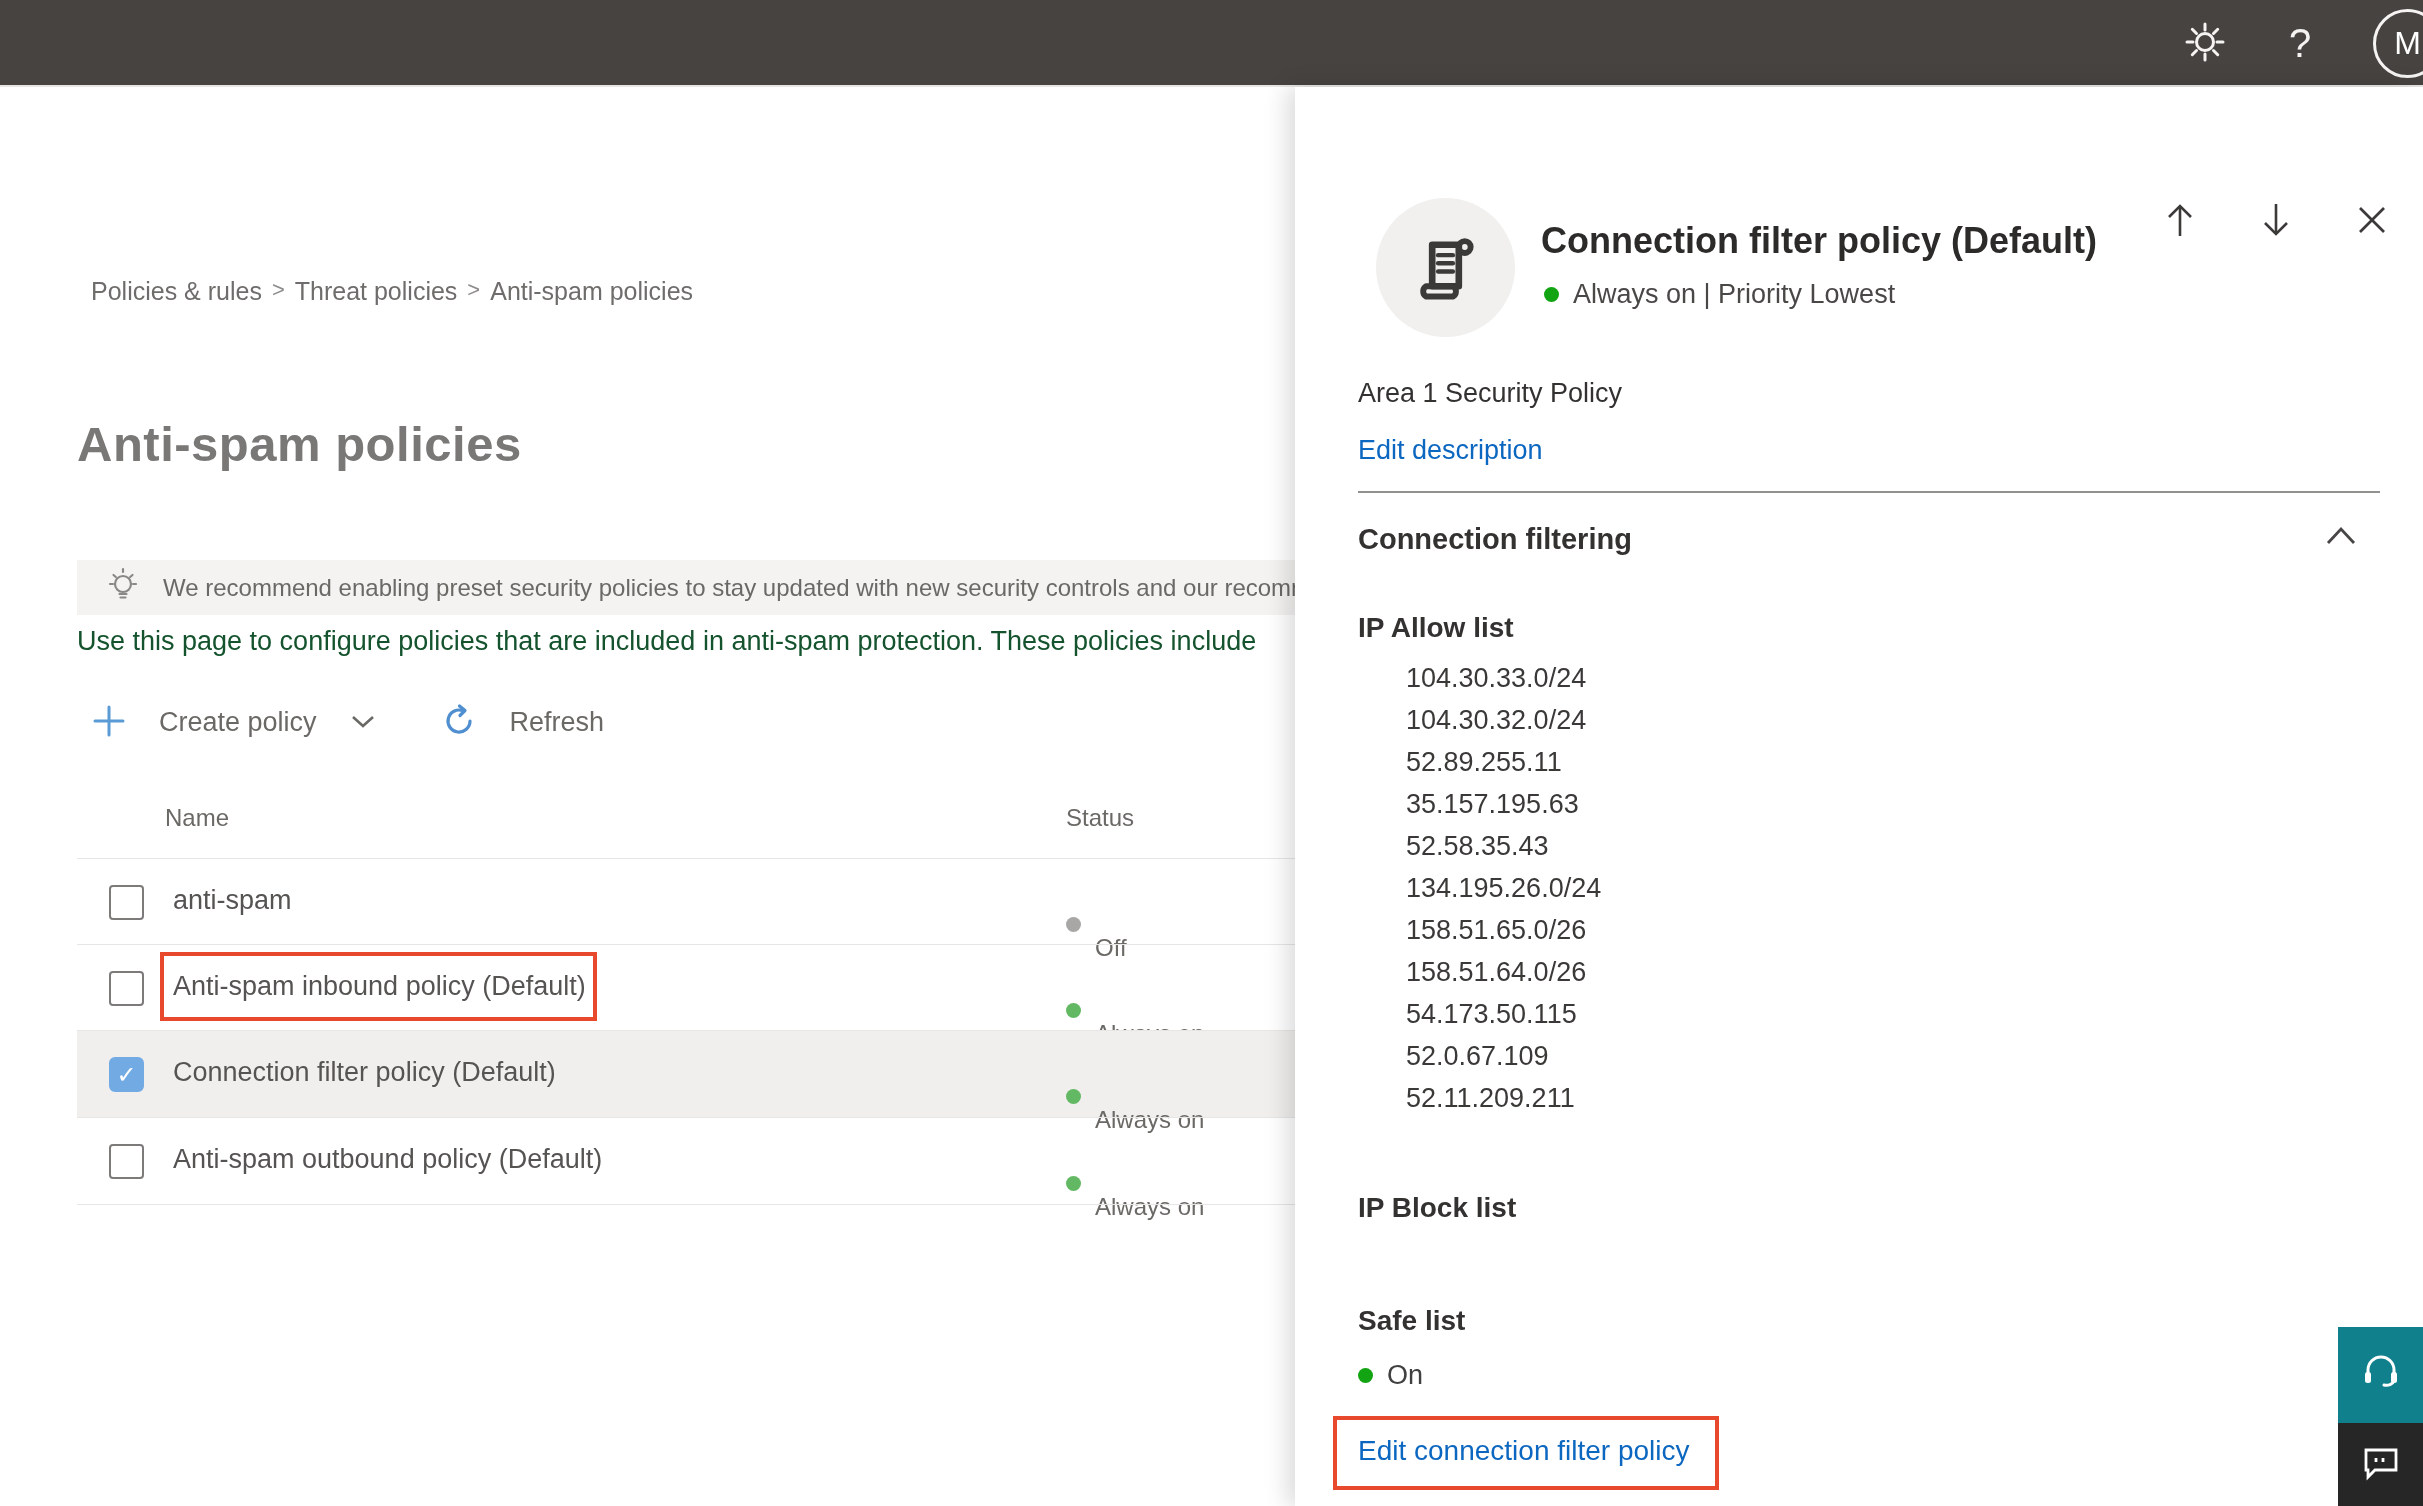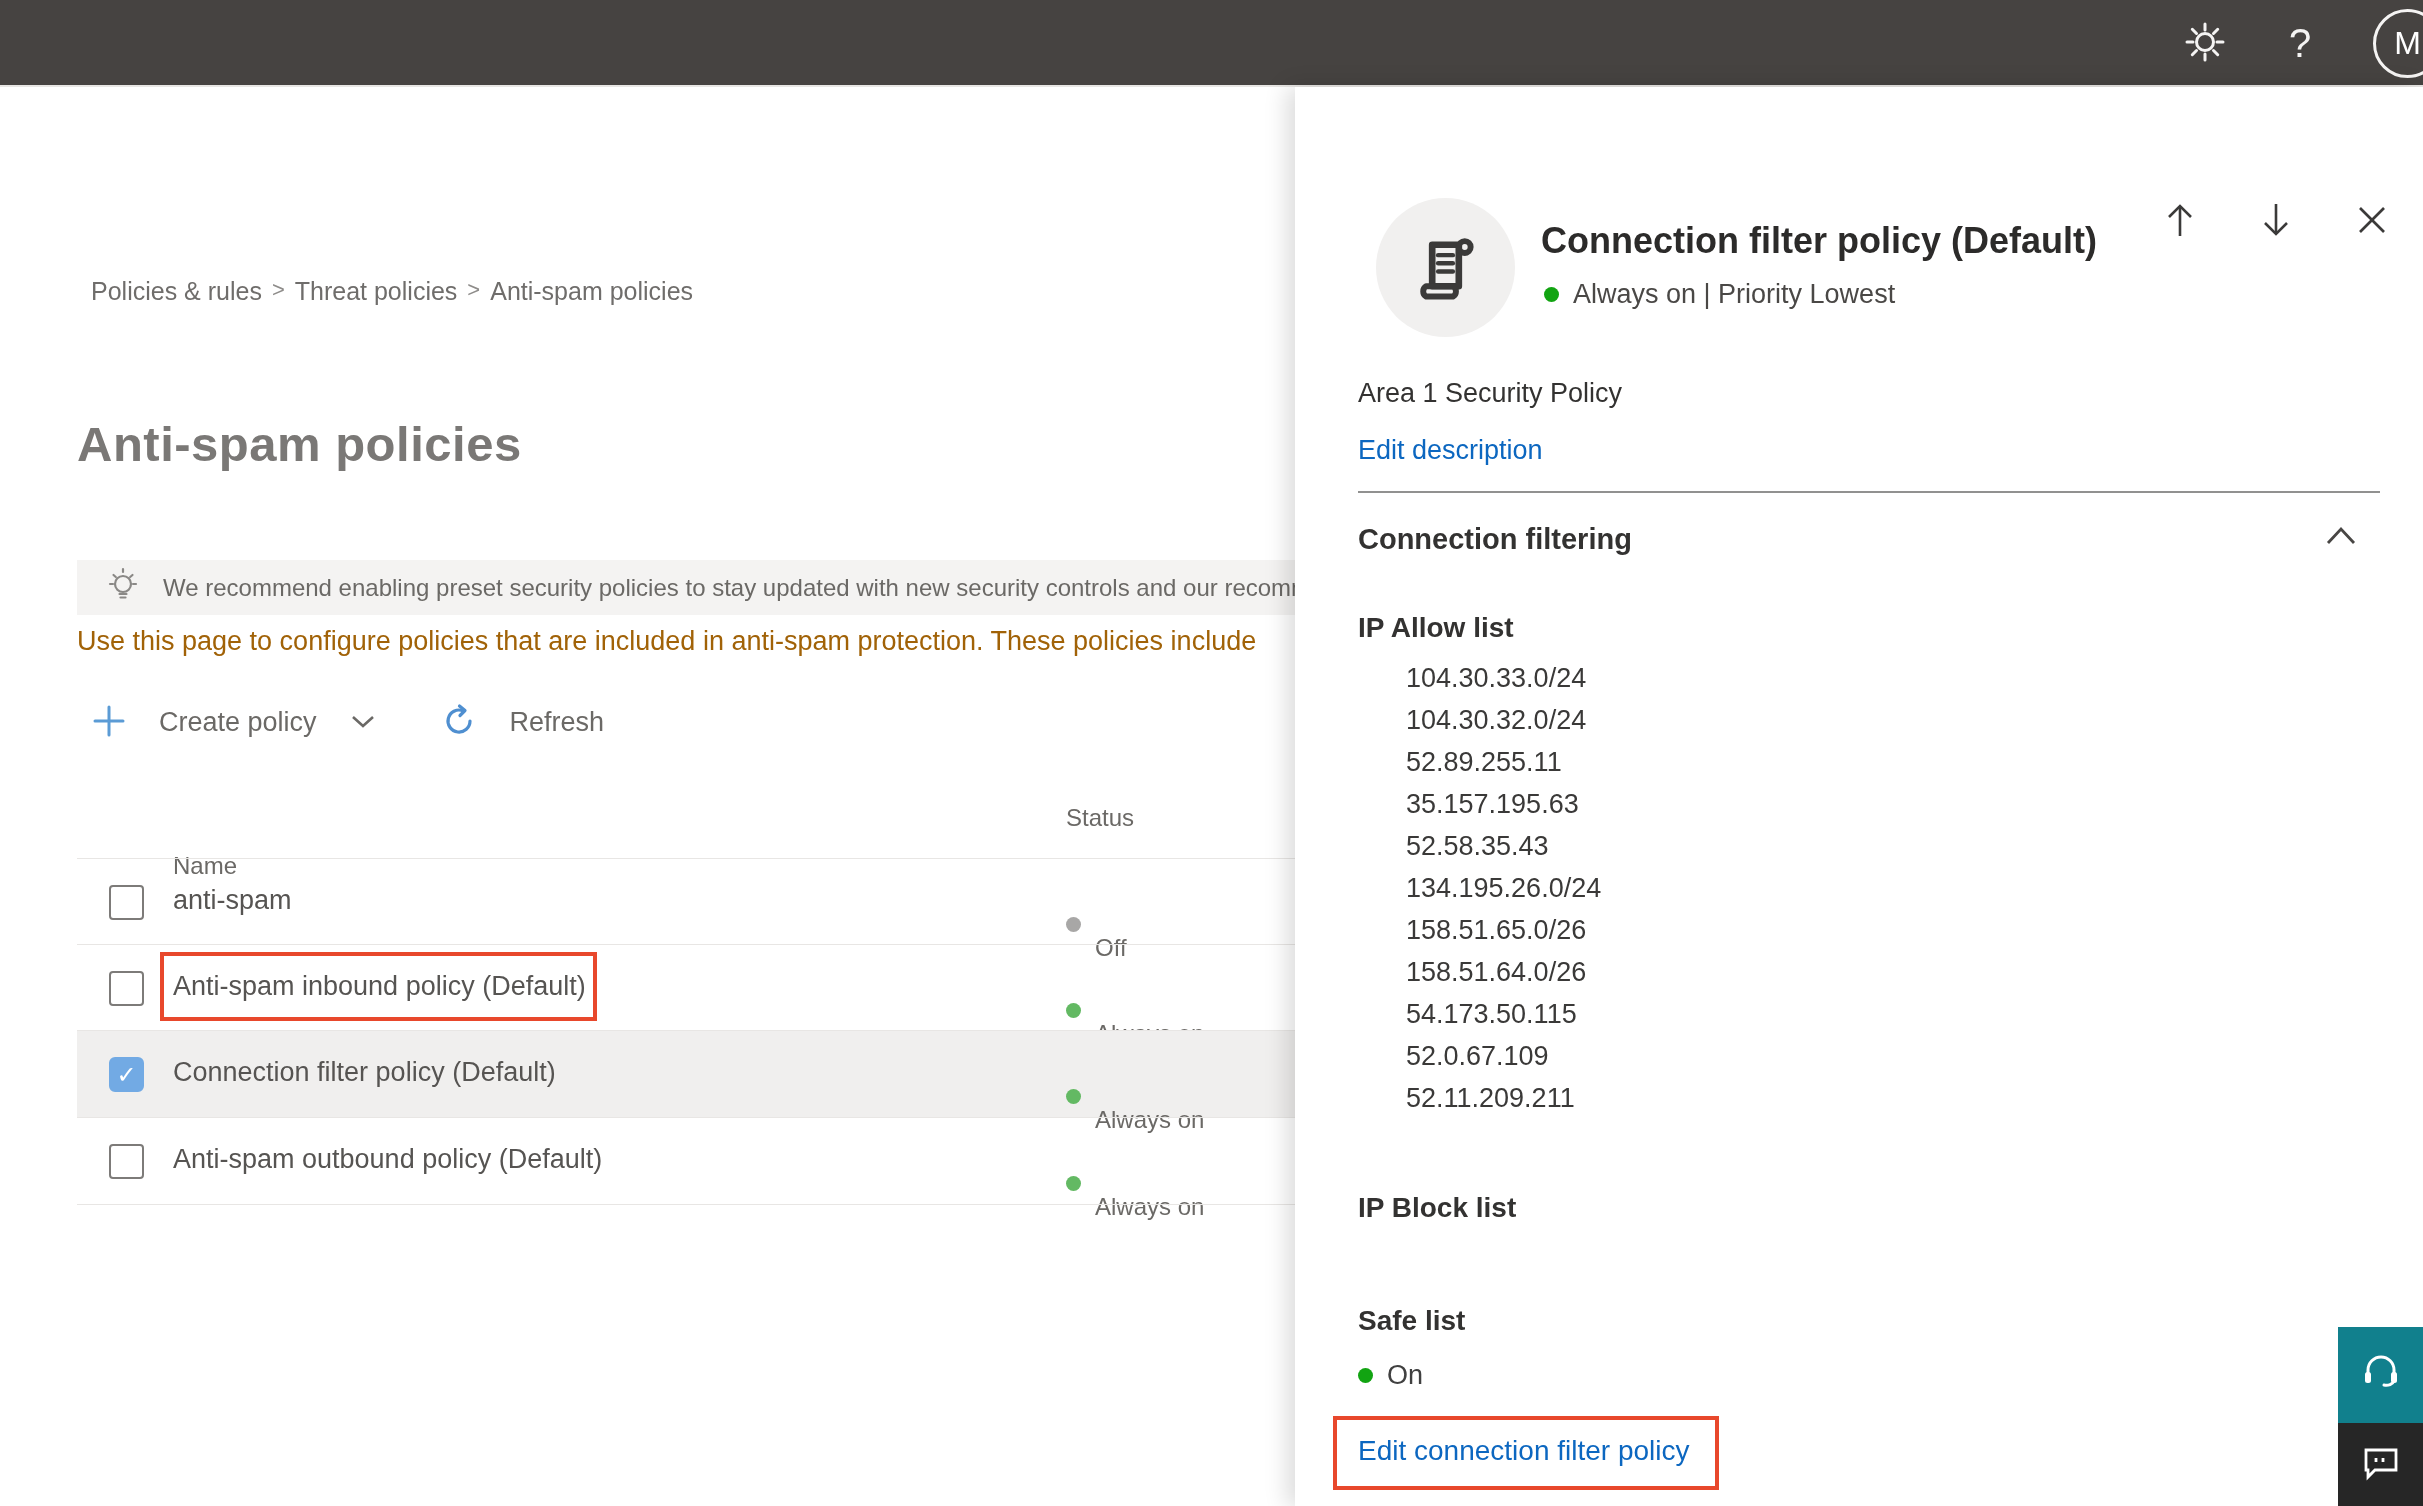--- a/index.html
+++ b/index.html
@@ -43,32 +43,32 @@
 
   .banner {
     position:absolute; left:77px; top:473px; width:1346px; height:55px;
     background:#f4f3f2; display:flex; align-items:center; gap:20px;
     padding-left:26px; overflow:hidden; white-space:nowrap;
   }
   .banner-text { font-size:24px; color:#6b6966; }
 
   .page-desc {
     position:absolute; left:77px; top:539px; width:1307px; overflow:hidden;
-    font-size:27px; color:#a16207; white-space:nowrap;
+    font-size:27px; color:#14532d; white-space:nowrap;
   }
 
   .toolbar { position:absolute; left:91px; top:610px; height:51px; display:flex; align-items:center; }
   .tool-btn { display:flex; align-items:center; gap:32px; cursor:pointer; }
   .tool-btn .lbl { font-size:27px; color:#6b6966; }
   .gap-lg { width:63px; }
 
   
   .thead { position:absolute; left:77px; top:707px; width:1317px; height:63px; }
   .th { position:absolute; font-size:24px; color:#6b6966; cursor:pointer; }
-  .th-name { left:96px; top:10px;margin-top:48px; }
+  .th-name { left:88px; top:10px; }
   .th-status { left:989px; top:10px; }
   .hline { position:absolute; left:77px; width:1317px; height:1px; background:#e8e6e4; }
 
   .row { position:absolute; left:77px; width:1317px; height:86px; }
   .row.selected { background:#f0efee; }
   .checkbox {
     position:absolute; left:32px; top:26px; width:35px; height:35px;
     border:2px solid #7d7b79; border-radius:4px; background:#fff; cursor:pointer;
   }
   .checkbox.checked {

